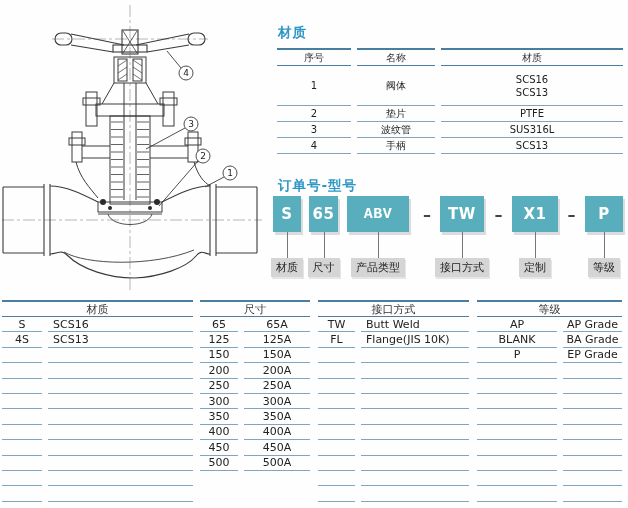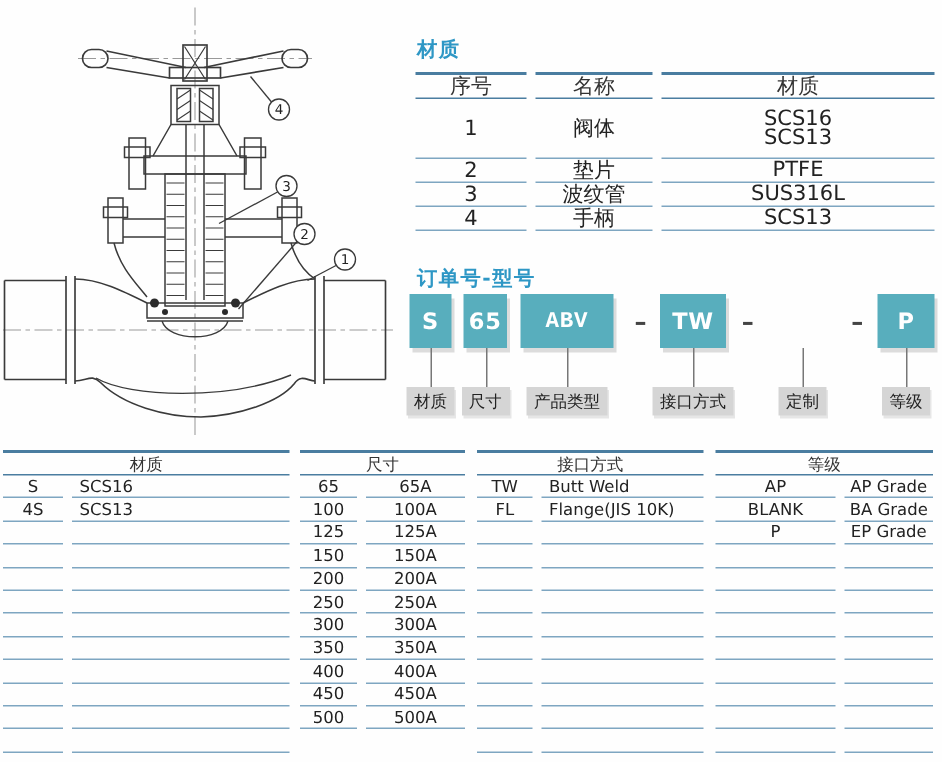--- a/index.html
+++ b/index.html
@@ -5,21 +5,21 @@
   *{margin:0;padding:0;box-sizing:border-box}
   html,body{background:#fff}
   body{width:628px;height:508px;font-family:"DejaVu Sans","Liberation Sans",sans-serif;color:#222}
   .page{position:relative;width:628px;height:508px;background:#fefefe;overflow:hidden}
 
   .sec-title{position:absolute;font-size:13.5px;font-weight:bold;color:var(--accent-blue);letter-spacing:1px}
   #title-material{left:278px;top:24px}
   #title-order{left:278px;top:177px}
 
   
-  .mat-table{position:absolute;left:277px;top:48px;display:grid;grid-template-columns:74px 78px 182px;column-gap:6px;font-size:14px}
+  .mat-table{position:absolute;left:277px;top:48px;display:grid;grid-template-columns:74px 78px 182px;column-gap:6px;font-size:10px}
   .mat-hcell{height:18px;border-top:2px solid var(--table-line);border-bottom:1px solid var(--table-line);
              display:flex;align-items:center;justify-content:center;color:#333}
   .mat-cell{height:16px;border-bottom:1px solid var(--row-line);display:flex;align-items:center;justify-content:center;text-align:center;color:#222}
   .mat-cell.tall{height:40px}
   .mat-cell.col{flex-direction:column;line-height:13px}
 
   
   .order-wrap{position:absolute;left:0;top:0;width:628px;height:290px}
   .seg{position:absolute;top:196px;height:84px}
   .seg-box{height:36px;background:var(--box-teal);color:#fff;font-weight:bold;font-size:15px;
@@ -185,20 +185,21 @@
         <div class="seg-box">ABV</div>
         <div class="seg-line"></div>
         <div class="seg-label">产品类型</div>
       </div>
       <div class="seg" style="left: 440px; width: 44px;">
         <div class="seg-box">TW</div>
         <div class="seg-line"></div>
         <div class="seg-label">接口方式</div>
       </div>
       <div class="seg" style="left: 512px; width: 46px;">
+        <div class="seg-box">X1</div>
         <div class="seg-line"></div>
         <div class="seg-label">定制</div>
       </div>
       <div class="seg" style="left: 585px; width: 38px;">
         <div class="seg-box">P</div>
         <div class="seg-line"></div>
         <div class="seg-label">等级</div>
       </div>
       <div class="seg-dash" style="left: 419px; width: 16px;">–</div>
       <div class="seg-dash" style="left: 492px; width: 13px;">–</div>
@@ -257,24 +258,20 @@
           <div class="spec-cell c2 al-l"></div>
         </div>
       </div>
       <div class="spec-group" style="left: 200px; width: 110px;">
         <div class="spec-head">尺寸</div>
         <div class="spec-row">
           <div class="spec-cell al-c" style="width: 38px; flex: 0 0 auto;">65</div>
           <div class="spec-cell c2 al-c">65A</div>
         </div>
         <div class="spec-row">
-          <div class="spec-cell al-c" style="width: 38px; flex: 0 0 auto;">100</div>
-          <div class="spec-cell c2 al-c">100A</div>
-        </div>
-        <div class="spec-row">
           <div class="spec-cell al-c" style="width: 38px; flex: 0 0 auto;">125</div>
           <div class="spec-cell c2 al-c">125A</div>
         </div>
         <div class="spec-row">
           <div class="spec-cell al-c" style="width: 38px; flex: 0 0 auto;">150</div>
           <div class="spec-cell c2 al-c">150A</div>
         </div>
         <div class="spec-row">
           <div class="spec-cell al-c" style="width: 38px; flex: 0 0 auto;">200</div>
           <div class="spec-cell c2 al-c">200A</div>

